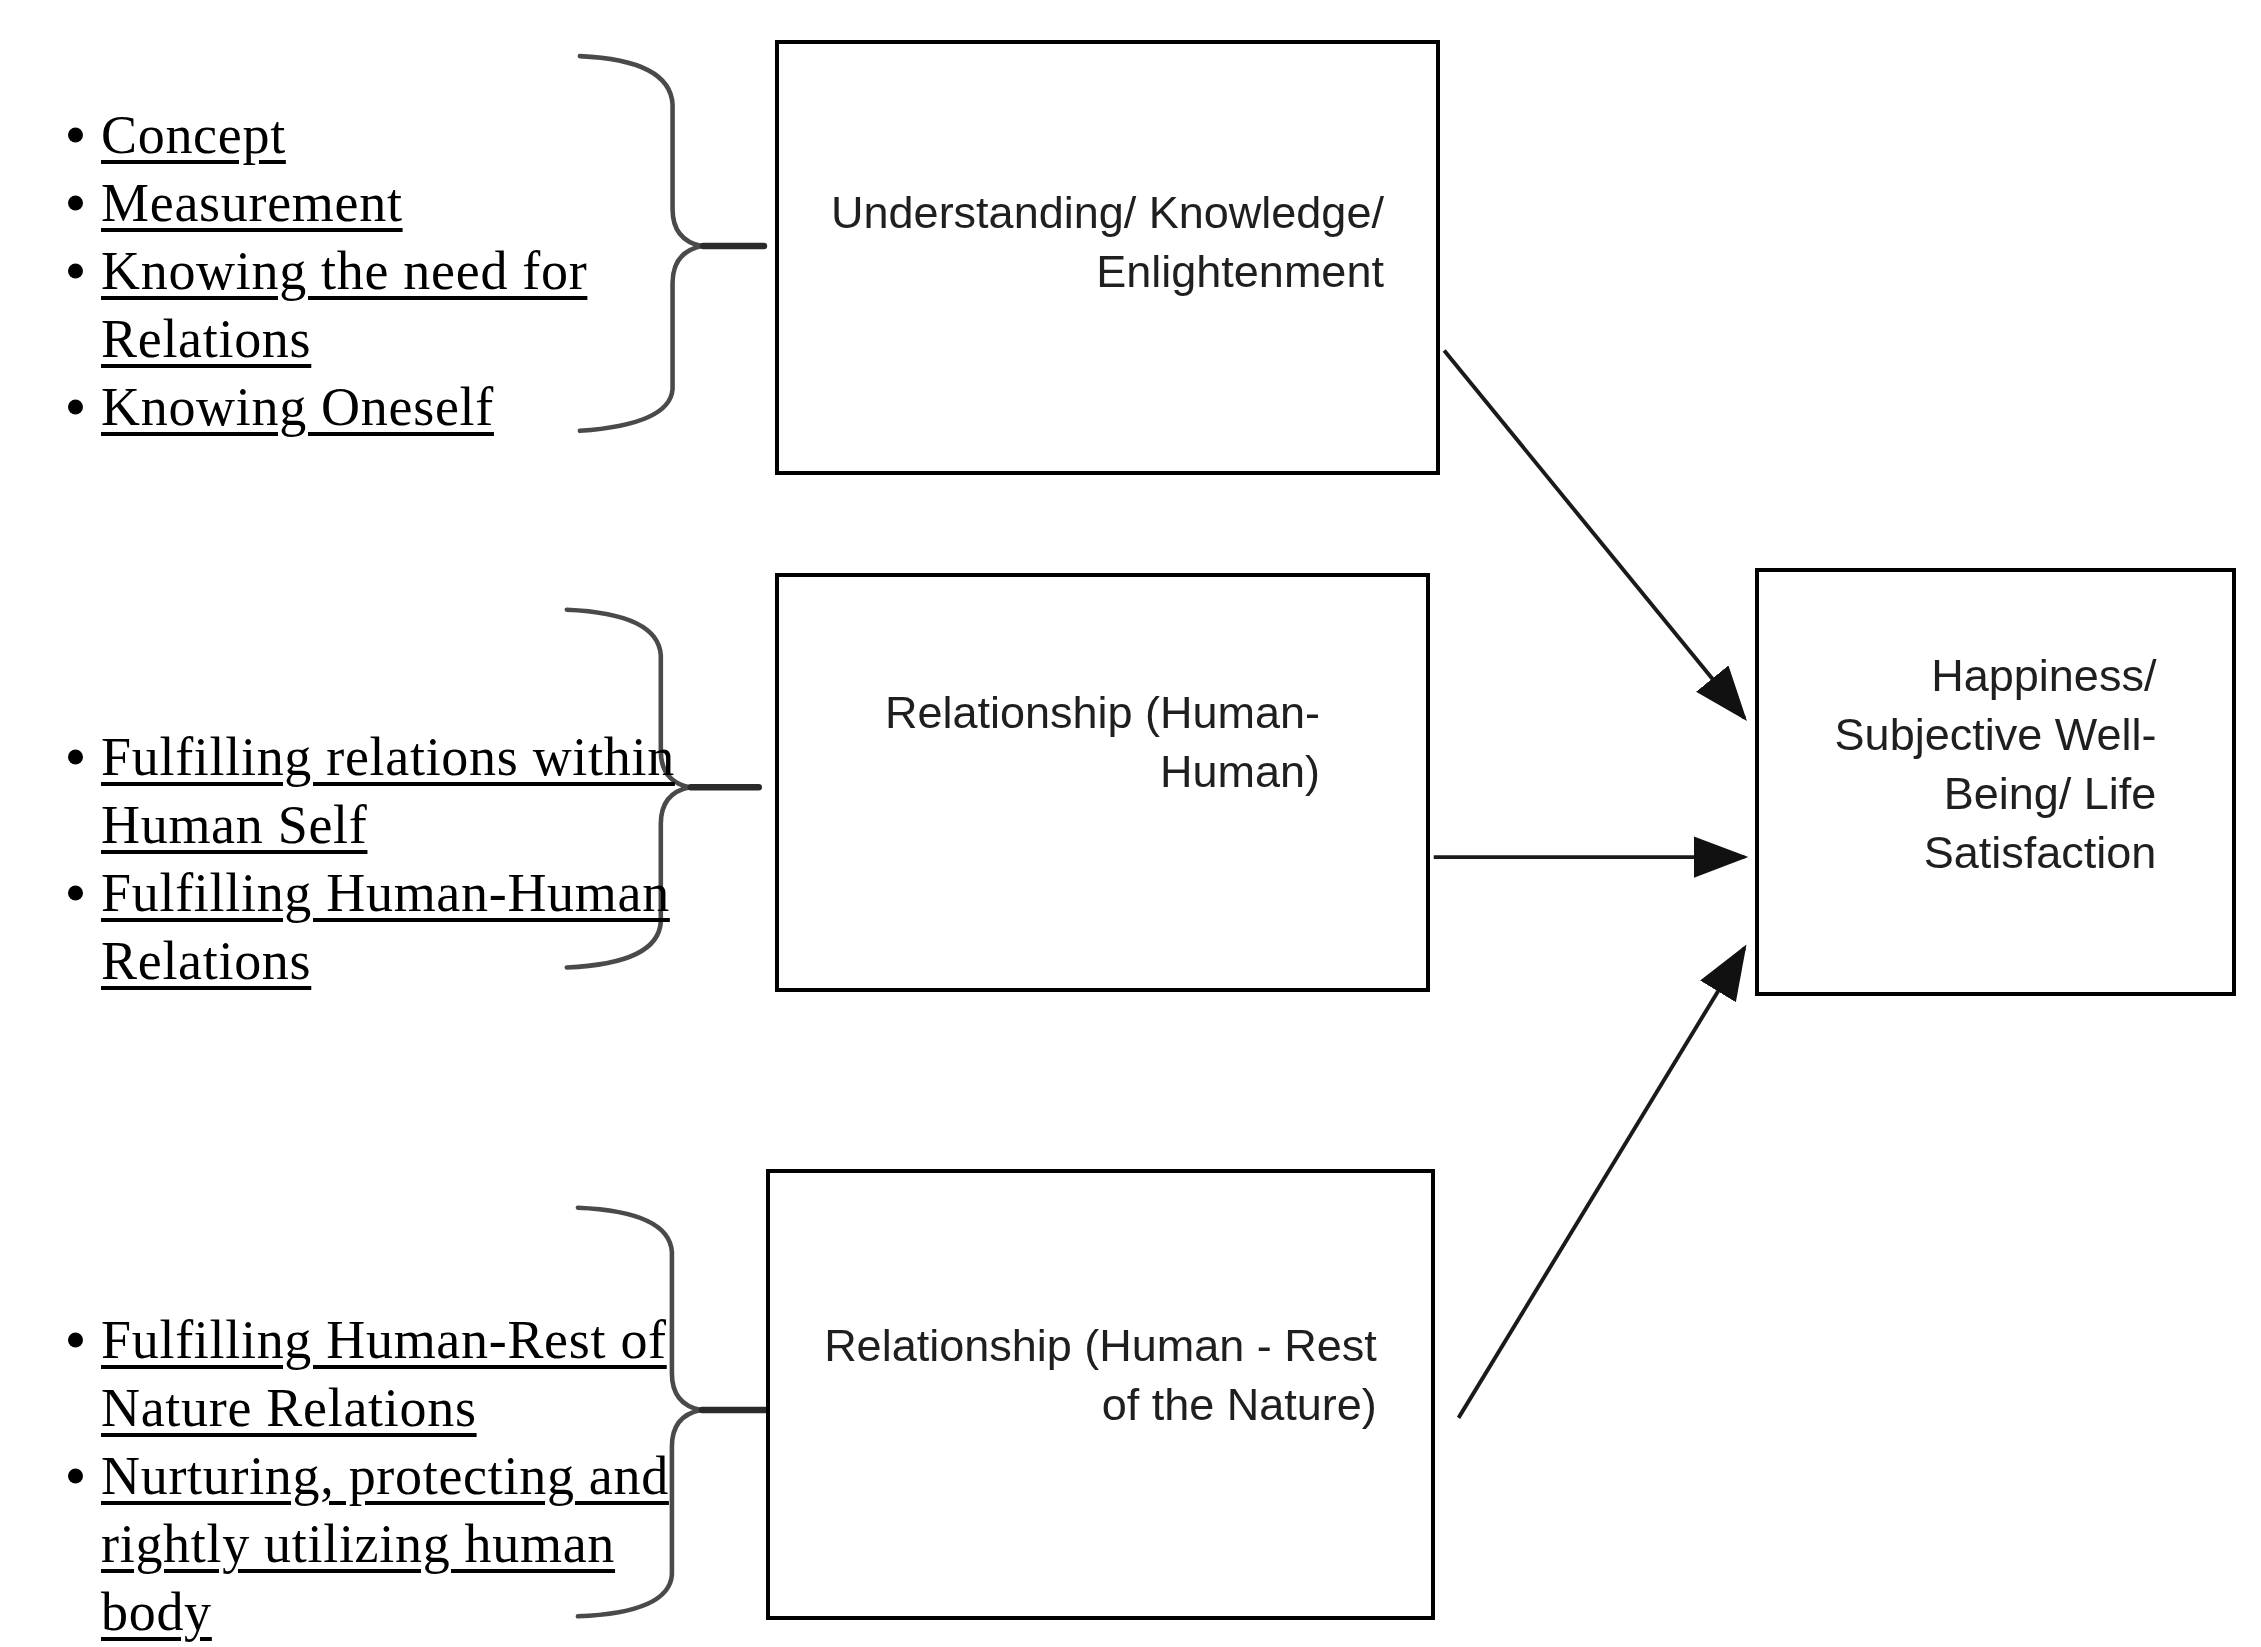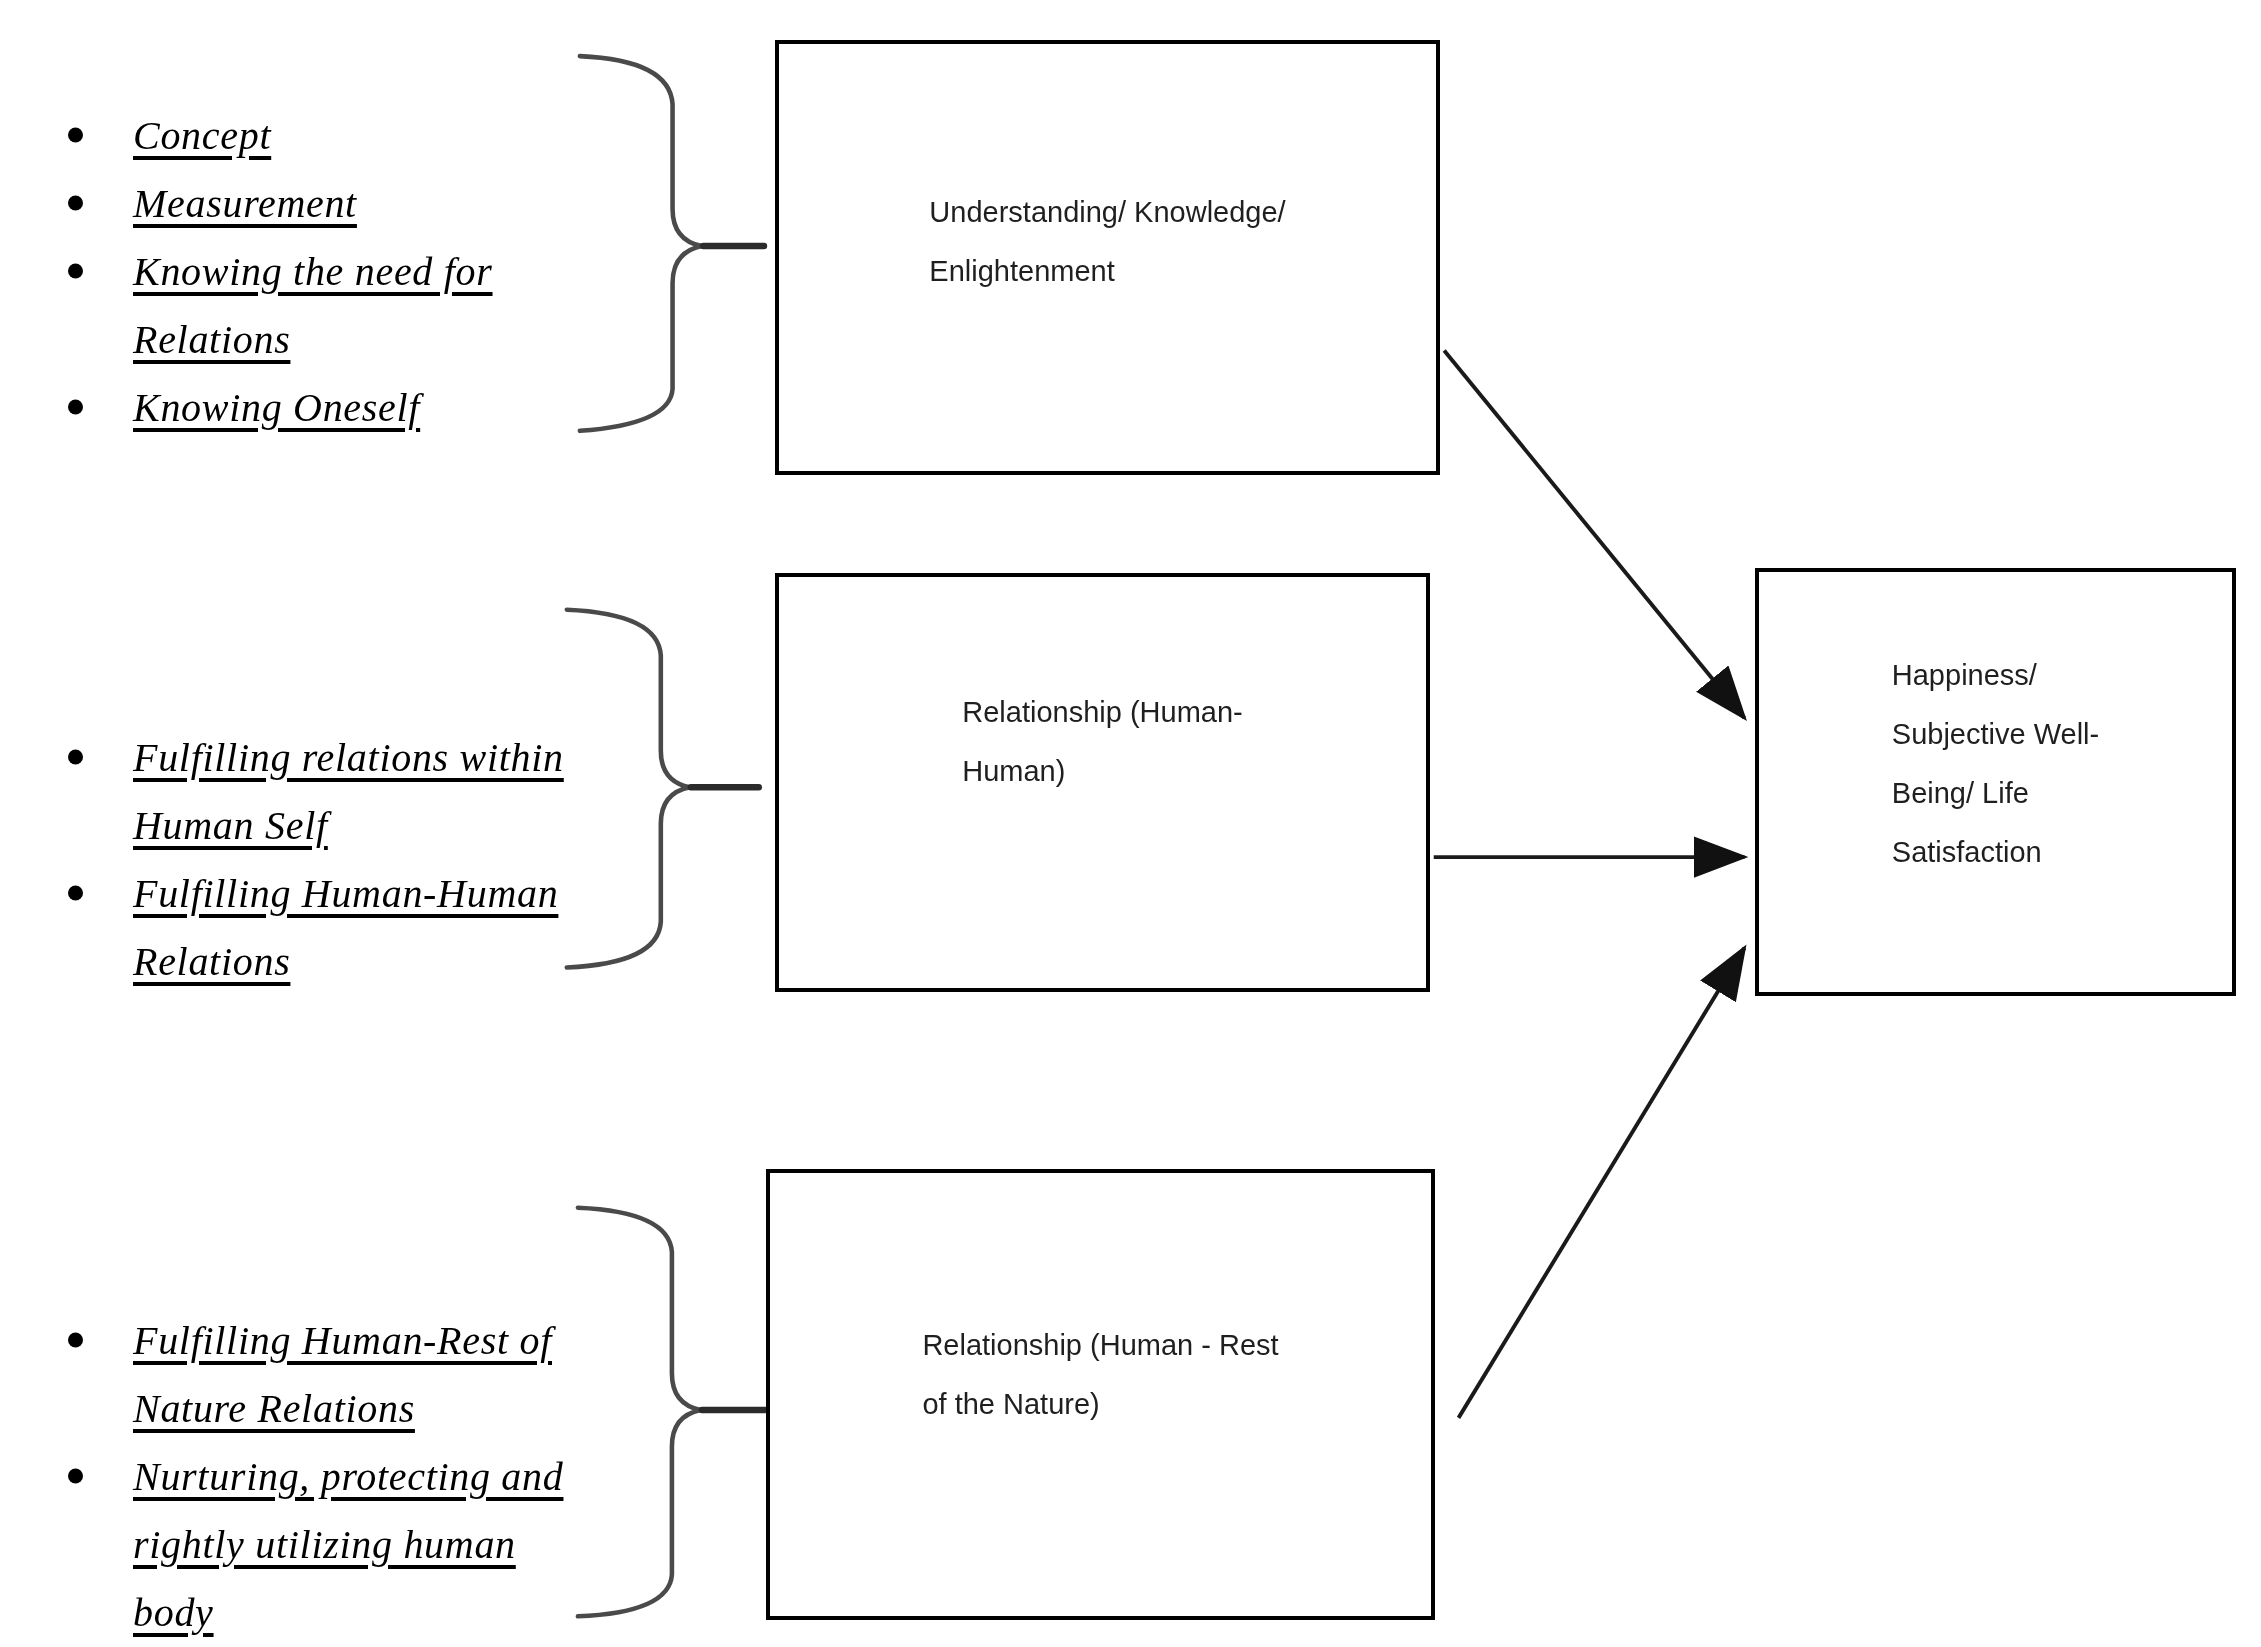--- a/index.html
+++ b/index.html
@@ -9,53 +9,52 @@
     background:#ffffff;
     overflow:hidden;
     font-family:"Liberation Serif", serif;
   }
   svg.layer{position:absolute;left:0;top:0;width:2261px;height:1647px;}
 
   
   .group{position:absolute;width:784px;}
   .gline{position:relative;height:68px;display:flex;align-items:center;}
   .gline .txt{
-    margin-left:72px;
-    font-size:40px;
+    margin-left:40px;
+    font-size:54px;
     color:#000000;
     text-decoration:underline;
     text-decoration-thickness:3.9px;
     text-underline-offset:6.5px;
     white-space:nowrap;
     letter-spacing:0.7px;
-    font-style:italic;
   }
   .bullet{
     position:absolute;left:6.5px;top:50%;
     transform:translateY(-50%);
     width:15px;height:15px;border-radius:50%;
     background:#000000;
   }
   #g1{left:61px;top:101px;}
   #g2{left:61px;top:723px;}
   #g3{left:61px;top:1306px;}
 
   
   .box{
     position:absolute;
     border:4.6px solid #000000;
     background:#ffffff;
     display:flex;align-items:center;justify-content:center;
     font-family:"Liberation Sans", sans-serif;
   }
   .box-label{
-    font-size:29px;
+    font-size:45px;
     line-height:59px;
     color:#1f1f1f;
-    text-align:left;
+    text-align:right;
     white-space:nowrap;
   }
   #box1{left:775px;top:40px;width:657px;height:427px;}
   #box1 .box-label{margin-bottom:31px;}
   #box2{left:775px;top:573px;width:647px;height:411px;}
   #box2 .box-label{margin-bottom:81px;}
   #box3{left:766px;top:1169px;width:661px;height:443px;}
   #box3 .box-label{margin-bottom:39px;}
   #box4{left:1755px;top:568px;width:473px;height:420px;}
   #box4 .box-label{margin-bottom:37px;}

